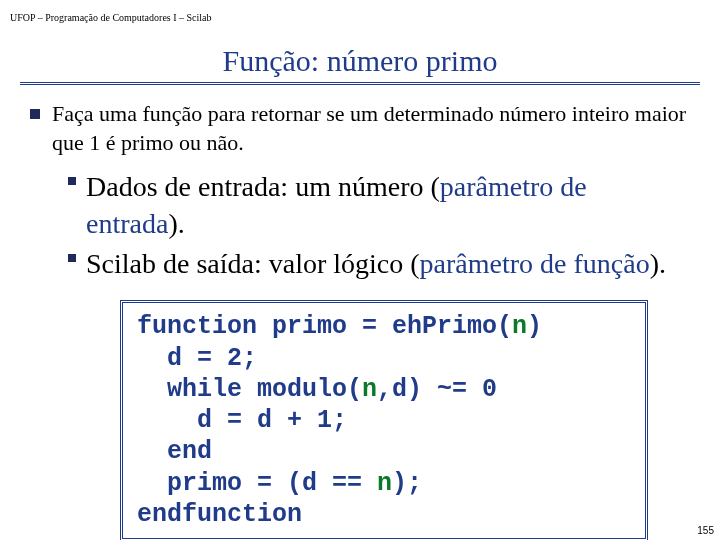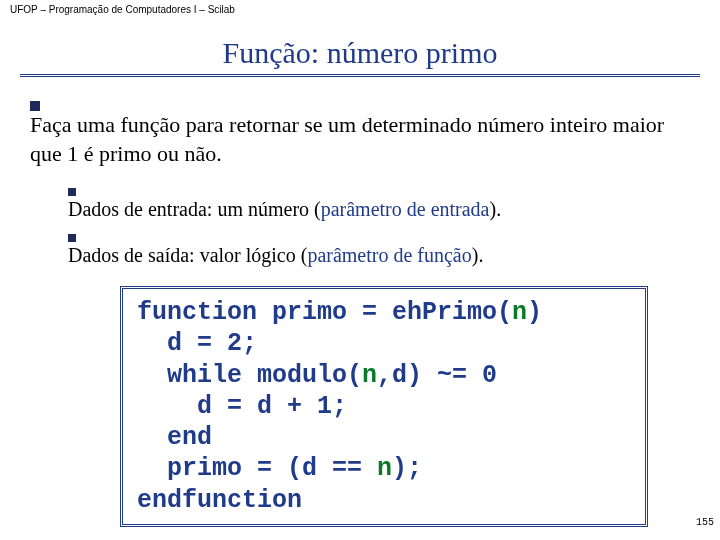--- a/index.html
+++ b/index.html
@@ -5,24 +5,24 @@
   * { box-sizing: border-box; margin: 0; padding: 0; }
   body {
     width: 720px;
     height: 540px;
     background: #ffffff;
     font-family: "Times New Roman", Times, serif;
     position: relative;
     overflow: hidden;
   }
   .header {
-    font-family: Liberation Sans, sans-serif;
+    font-family: Liberation Serif, serif;
     font-size: 10px;
     color: #000;
-    padding: 4px 10px 2px 10px;
+    padding: 12px 10px 2px 10px;
   }
   .title {
     text-align: center;
     font-size: 30px;
     color: #1f3b8a;
     margin-top: 19px;
     margin-bottom: 4px;
   }
   .rule {
     margin: 0 20px 14px 20px;
@@ -30,21 +30,20 @@
     border-top: 3px double #1f3b8a;
     height: 4px;
   }
   .content {
     padding: 0 30px 0 30px;
   }
   .bullet-row {
     display: flex;
     align-items: flex-start;
     margin-bottom: 12px;
-    flex-direction: column;
   }
   .bullet-row.sub {
     margin-left: 38px;
     margin-bottom: 4px;
   }
   .sq {
     width: 10px;
     height: 10px;
     background: #1f2a5a;
     flex: 0 0 10px;
@@ -57,43 +56,43 @@
     flex: 0 0 8px;
     margin-top: 8px;
     margin-right: 10px;
   }
   .bt {
     font-size: 22px;
     color: #000;
     line-height: 1.3;
   }
   .bt.sub {
-    font-size: 20px;
+    font-size: 28px;
     font-family: Liberation Serif, serif;
   }
   .param {
     color: #1f3b8a;
   }
   .codebox {
     margin: 18px 42px 0 90px;
     border: 3px double #1f3b8a;
     padding: 8px 26px 8px 14px;
     font-family: "Courier New", Courier, monospace;
     font-size: 25px;
     font-weight: bold;
     color: #1f3b8a;
     line-height: 1.25;
     white-space: pre;
   }
   .n-green { color: #0a7a2a; }
   .pagenum {
     position: absolute;
     right: 6px;
-    bottom: 12px;
-    font-family: Liberation Mono, monospace;
+    bottom: 4px;
+    font-family: Liberation Sans, sans-serif;
     font-size: 10px;
     color: #000;
   }
 </style>
 </head>
 <body>
 
 <div class="header">UFOP – Programação de Computadores I – Scilab</div>
 
 <div class="title">Função: número primo</div>
@@ -109,21 +108,21 @@
   <div class="bullet-row sub">
     <div class="sq small"></div>
     <div class="bt sub">
       <span>Dados de entrada: um número (</span><span class="param">parâmetro de entrada</span><span>).</span>
     </div>
   </div>
 
   <div class="bullet-row sub">
     <div class="sq small"></div>
     <div class="bt sub">
-      <span>Dados de saída: valor lógico (</span><span class="param">parâmetro de função</span><span>).</span>
+      <span>Scilab de saída: valor lógico (</span><span class="param">parâmetro de função</span><span>).</span>
     </div>
   </div>
 
   <div class="codebox"><span><span>function primo = ehPrimo(</span><span class="n-green">n</span><span>)</span></span>
 <span>  d = 2;</span>
 <span><span>  while modulo(</span><span class="n-green">n</span><span>,d) ~= 0</span></span>
 <span>    d = d + 1;</span>
 <span>  end</span>
 <span><span>  primo = (d == </span><span class="n-green">n</span><span>);</span></span>
 <span>endfunction</span></div>

